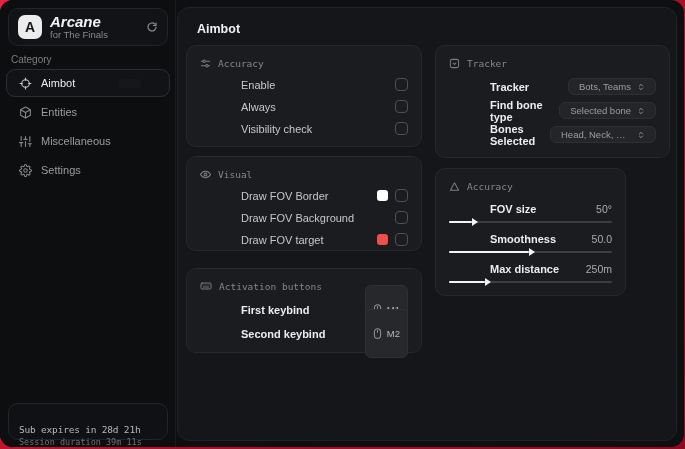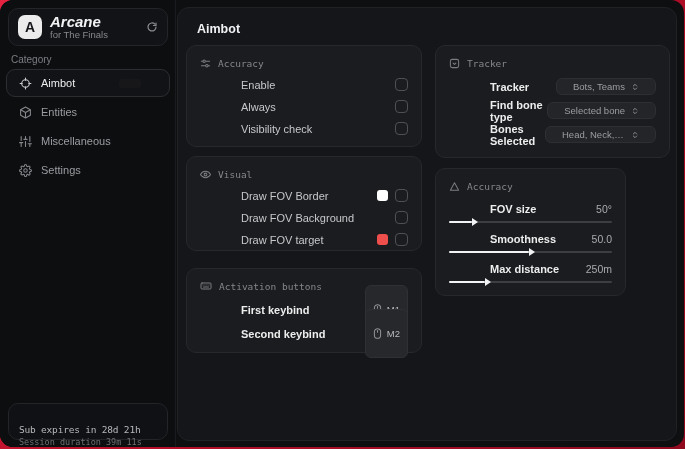--- a/index.html
+++ b/index.html
@@ -35,21 +35,21 @@
   .card-header svg { opacity:.9; }
   .row { display:flex; align-items:center; justify-content:space-between; margin-top:8px; height:15px; }
   .row-label { font-size:11px; color:#c6c8ca;padding-left:41px; }
   .row-label.strong { color:#eceded; font-weight:bold; }
   .row-right { display:flex; align-items:center; gap:7px; }
 
   .checkbox { width:13px; height:13px; border:1.5px solid #4e5054; border-radius:4px; background:transparent; cursor:pointer; flex-shrink:0; }
   .swatch { width:11px; height:11px; border-radius:3px; cursor:pointer; flex-shrink:0; }
 
   .chip-btn { display:flex; align-items:center; gap:5px; background:#26282c; border:1px solid #2e3034; border-radius:6px; padding:18px 7px; color:#b8babd; font-size:9.5px; cursor:pointer; }
-  .drop-btn { display:flex; align-items:center; gap:6px; background:#232528; border:1px solid #2d2f33; border-radius:6px; padding:2px 16px; color:#9c9ea2; font-size:9.5px; cursor:pointer; white-space:nowrap; }
+  .drop-btn { display:flex; align-items:center; gap:6px; background:#232528; border:1px solid #2d2f33; border-radius:6px; padding:2px 10px; color:#9c9ea2; font-size:9.5px; cursor:pointer; white-space:nowrap; }
   .drop-btn svg, .chip-btn svg { flex-shrink:0; color:#8e9094; }
 
   
   #card-general    { left:8px;   top:37px;  width:236px; height:102px; }
   #card-visual     { left:8px;   top:148px; width:236px; height:95px;  }
   #card-activation { left:8px;   top:260px; width:236px; height:85px;  }
   #card-tracker    { left:257px; top:37px;  width:235px; height:113px; }
   #card-accuracy   { left:257px; top:160px; width:191px; height:128px; }
   #card-general .row, #card-visual .row { margin-top:7px; }
   #card-activation .row { margin-top:9px; }

